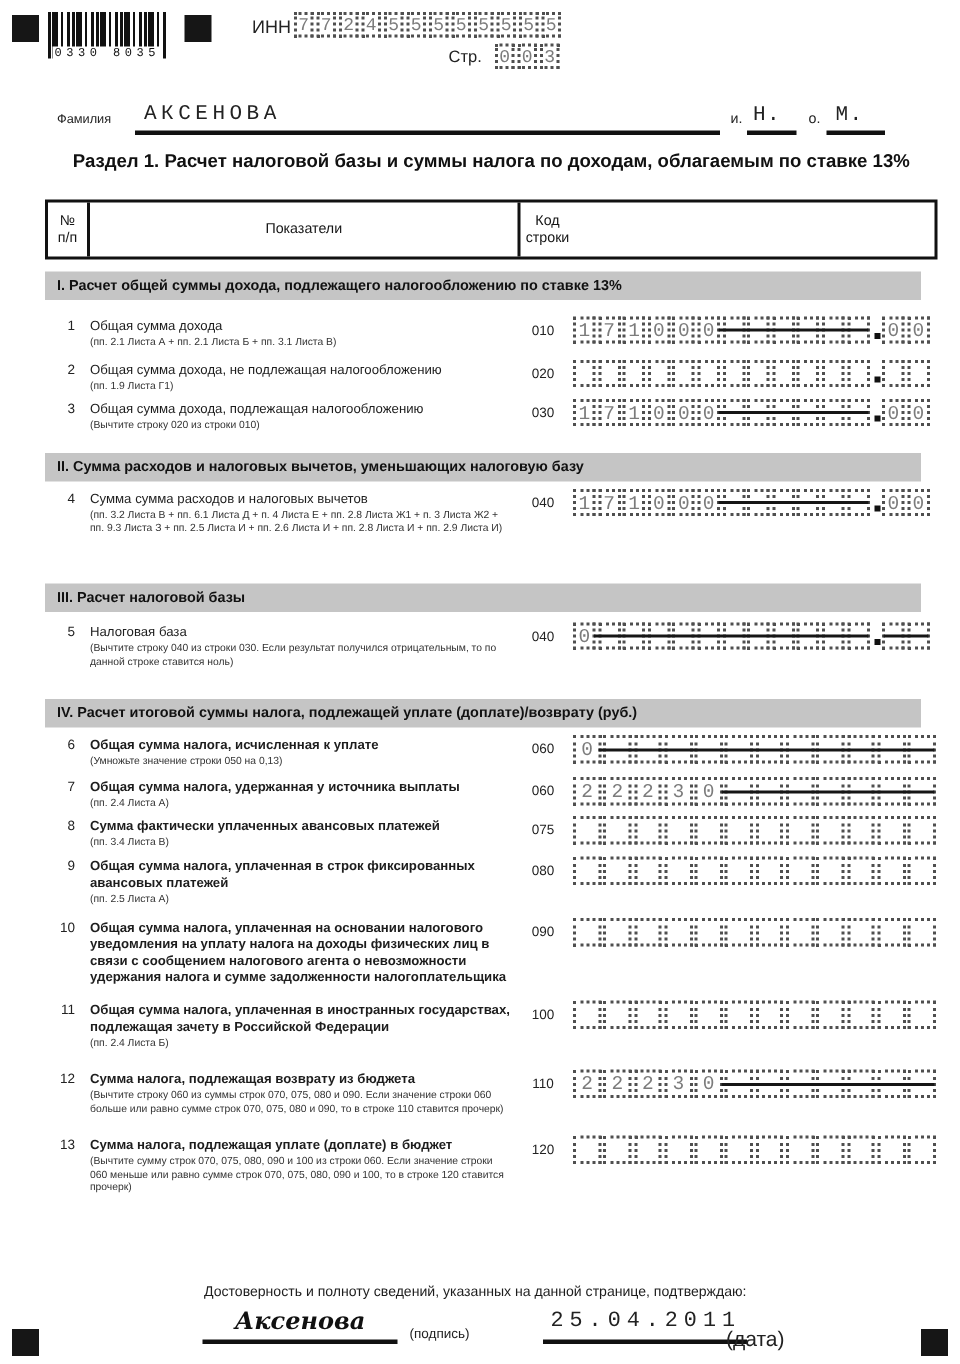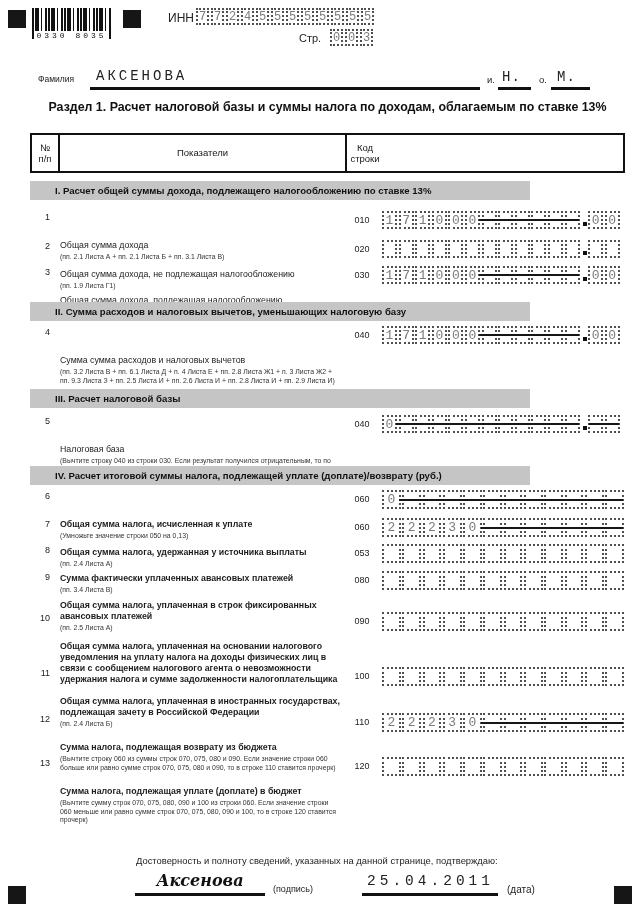--- a/index.html
+++ b/index.html
@@ -33,46 +33,46 @@
   .thead{position:absolute;left:30px;top:133px;width:595px;height:40px;box-sizing:border-box;
     border:2px solid #111;display:flex;}
   .th{box-sizing:border-box;display:flex;align-items:center;justify-content:center;
     text-align:center;font-size:9.5px;line-height:11.5px;color:#161616;white-space:pre-line;}
   .th+.th{border-left:2px solid #111;}
   .th-num{width:26px;}
   .th-ind{width:287px;}
   .th-code{width:38px;}
   .th-val{flex:1;}
   
-  .section-bar{position:absolute;left:30px;width:500px;height:19px;box-sizing:border-box;
+  .section-bar{position:absolute;left:30px;width:584px;height:19px;box-sizing:border-box;
     background:#c5c5c5;font-size:9.6px;font-weight:bold;color:#111;
-    line-height:19px;padding-left:25px;}
+    line-height:19px;padding-left:8px;}
   
   .form-row{position:absolute;left:30px;width:595px;}
   .row-num{position:absolute;left:0;top:1px;width:20px;text-align:right;font-size:9px;color:#222;}
   .row-labelwrap{position:absolute;left:30px;top:1px;width:280px;}
-  .row-label{font-size:8.8px;line-height:11px;color:#1d1d1d;margin-top:28px;}
+  .row-label{font-size:8.8px;line-height:11px;color:#1d1d1d;}
   .bold-label .row-label{font-weight:bold;}
   .row-note{font-size:6.9px;line-height:8.6px;color:#333;margin-top:2px;}
   .row-code{position:absolute;left:313px;width:38px;text-align:center;font-size:9px;color:#222;top:4px;}
   .value-field{position:absolute;left:352px;top:0;display:flex;align-items:flex-start;}
   .cell-group{position:relative;display:flex;}
   .digit-cell{margin-right:1.6px;}
   .dash-line{position:absolute;height:2px;background:#161616;z-index:2;}
   .dec-dot{width:7px;height:18px;display:flex;align-items:flex-end;justify-content:center;flex:none;}
   .dec-dot span{display:block;width:4px;height:4px;background:#111;margin-bottom:3px;}
   
   .confirm-text{position:absolute;left:136px;top:855px;font-size:9.4px;color:#1d1d1d;}
   .sig-line{position:absolute;left:135px;top:893px;width:130px;height:3px;background:#111;}
   .sig-val{position:absolute;left:150px;top:871px;width:100px;text-align:center;
     font-family:"DejaVu Serif",serif;font-style:italic;font-weight:bold;font-size:16px;color:#111;}
   .sig-caption{position:absolute;left:273px;top:884px;font-size:9px;color:#222;}
   .date-line{position:absolute;left:362px;top:893px;width:136px;height:3px;background:#111;}
   .date-val{position:absolute;left:367px;top:873px;font-size:14.5px;letter-spacing:4px;}
-  .date-caption{position:absolute;left:507px;top:884px;font-size:10px;color:#222;}
+  .date-caption{position:absolute;left:484px;top:884px;font-size:14px;color:#222;}
 </style>
 </head>
 <body>
 
 <div class="page">
 
   <div class="reg-square" style="left:8px;top:10px;"></div>
   <div class="reg-square" style="left:123px;top:10px;"></div>
   <div class="reg-square" style="left:8px;top:886px;"></div>
   <div class="reg-square" style="left:614px;top:886px;"></div>
@@ -338,21 +338,21 @@
             <span class="dash-line" style="left: 98.5px; width: 142.5px; top: 8.5px;"></span>
           </span>
         </div>
       </div>
       <div class="form-row bold-label" style="top: 544px;">
         <div class="row-num">8</div>
         <div class="row-labelwrap">
           <div class="row-label">Сумма фактически уплаченных авансовых платежей</div>
           <div class="row-note">(пп. 3.4 Листа В)</div>
         </div>
-        <div class="row-code">053</div>
+        <div class="row-code">075</div>
         <div class="value-field">
           <span class="cell-group">
             <span class="cell digit-cell" style="width: 18.7px; height: 19px; font-size: 13px; line-height: 16px;"></span>
             <span class="cell digit-cell" style="width: 18.7px; height: 19px; font-size: 13px; line-height: 16px;"></span>
             <span class="cell digit-cell" style="width: 18.7px; height: 19px; font-size: 13px; line-height: 16px;"></span>
             <span class="cell digit-cell" style="width: 18.7px; height: 19px; font-size: 13px; line-height: 16px;"></span>
             <span class="cell digit-cell" style="width: 18.7px; height: 19px; font-size: 13px; line-height: 16px;"></span>
             <span class="cell digit-cell" style="width: 18.7px; height: 19px; font-size: 13px; line-height: 16px;"></span>
             <span class="cell digit-cell" style="width: 18.7px; height: 19px; font-size: 13px; line-height: 16px;"></span>
             <span class="cell digit-cell" style="width: 18.7px; height: 19px; font-size: 13px; line-height: 16px;"></span>

